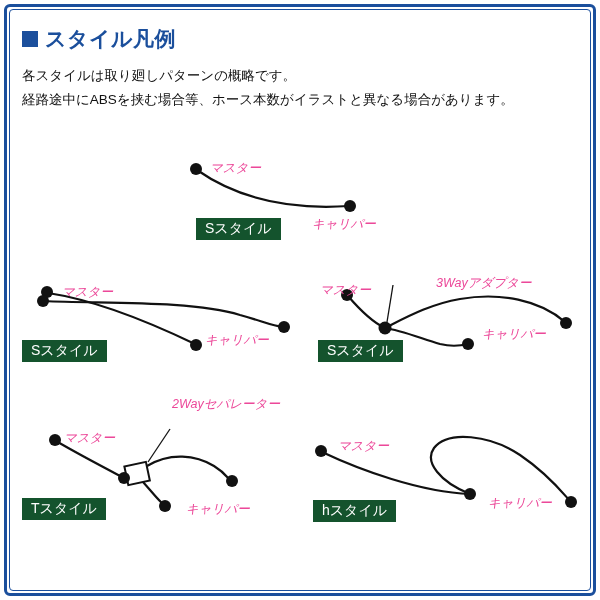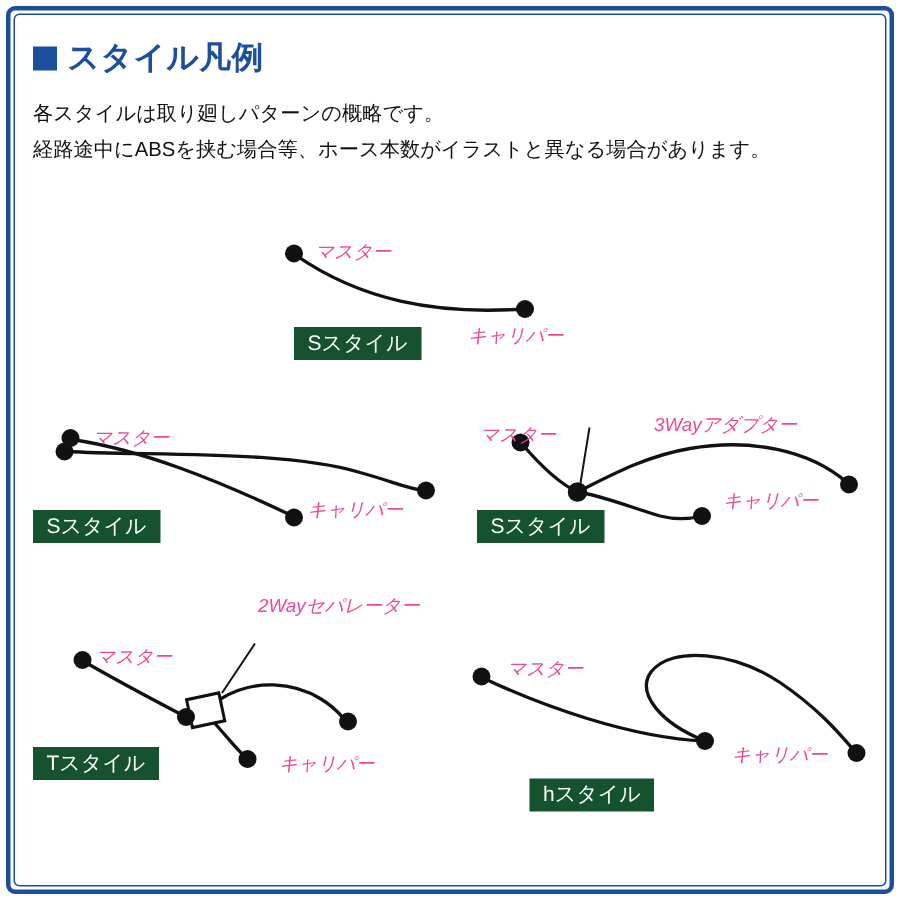--- a/index.html
+++ b/index.html
@@ -184,16 +184,16 @@
     <div class="node-label" style="left:482px; top:328px;">キャリパー</div>
     <div class="style-label" style="left:318px; top:340px;">Sスタイル</div>
 
     <div class="node-label" style="left:64px; top:432px;">マスター</div>
     <div class="node-label" style="left:172px; top:398px;">2Wayセパレーター</div>
     <div class="node-label" style="left:186px; top:503px;">キャリパー</div>
     <div class="style-label" style="left:22px; top:498px;">Tスタイル</div>
 
     <div class="node-label" style="left:338px; top:440px;">マスター</div>
     <div class="node-label" style="left:488px; top:497px;">キャリパー</div>
-    <div class="style-label" style="left:313px; top:519px;margin-left:40px;">hスタイル</div>
+    <div class="style-label" style="left:313px; top:500px;">hスタイル</div>
 
   </div>
 </div>
 
 </body></html>

